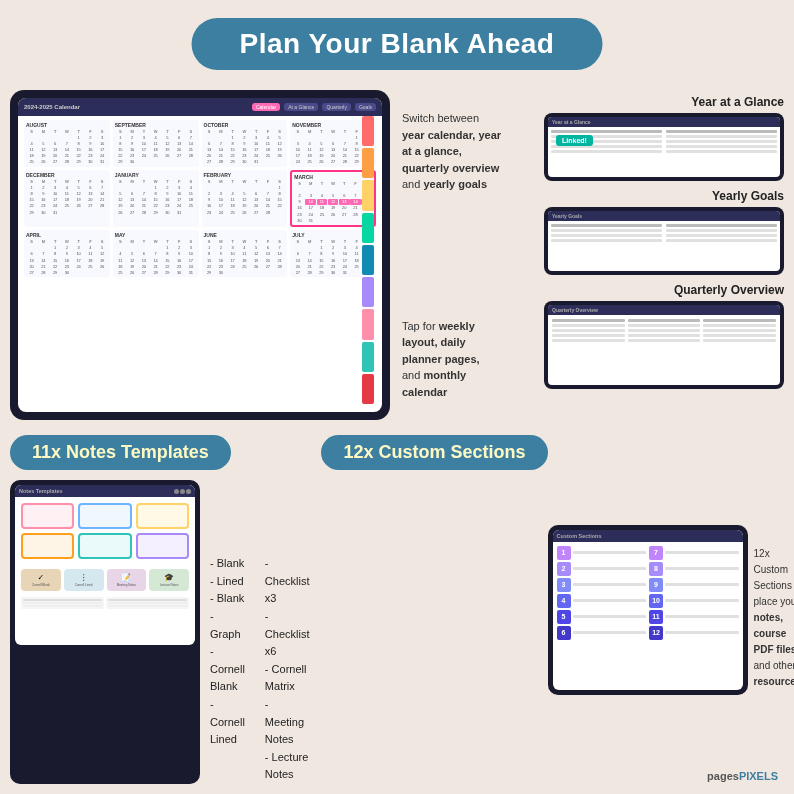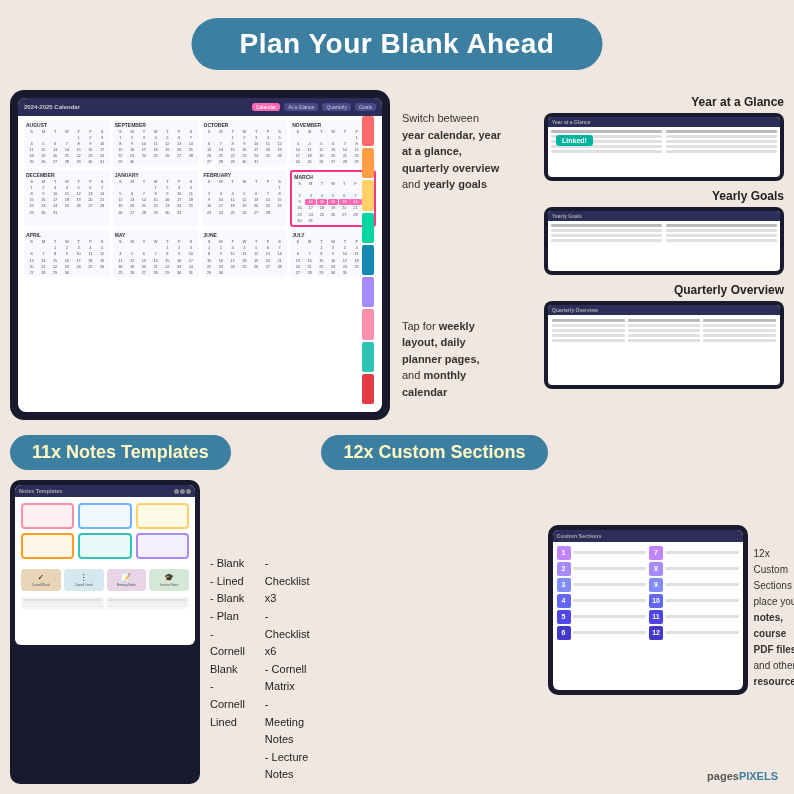--- a/index.html
+++ b/index.html
@@ -1184,21 +1184,21 @@
           </div>
         </div>
       </div>
 
       <div class="notes-list">
         <div class="notes-two-cols">
           <div>
             <div class="notes-list-item">Blank</div>
             <div class="notes-list-item">Lined</div>
             <div class="notes-list-item">Blank</div>
-            <div class="notes-list-item">Plan</div>
+            <div class="notes-list-item">Graph</div>
             <div class="notes-list-item">Cornell Blank</div>
             <div class="notes-list-item">Cornell Lined</div>
           </div>
           <div>
             <div class="notes-list-item">Checklist x3</div>
             <div class="notes-list-item">Checklist x6</div>
             <div class="notes-list-item">Cornell Matrix</div>
             <div class="notes-list-item">Meeting Notes</div>
             <div class="notes-list-item">Lecture Notes</div>
           </div>

